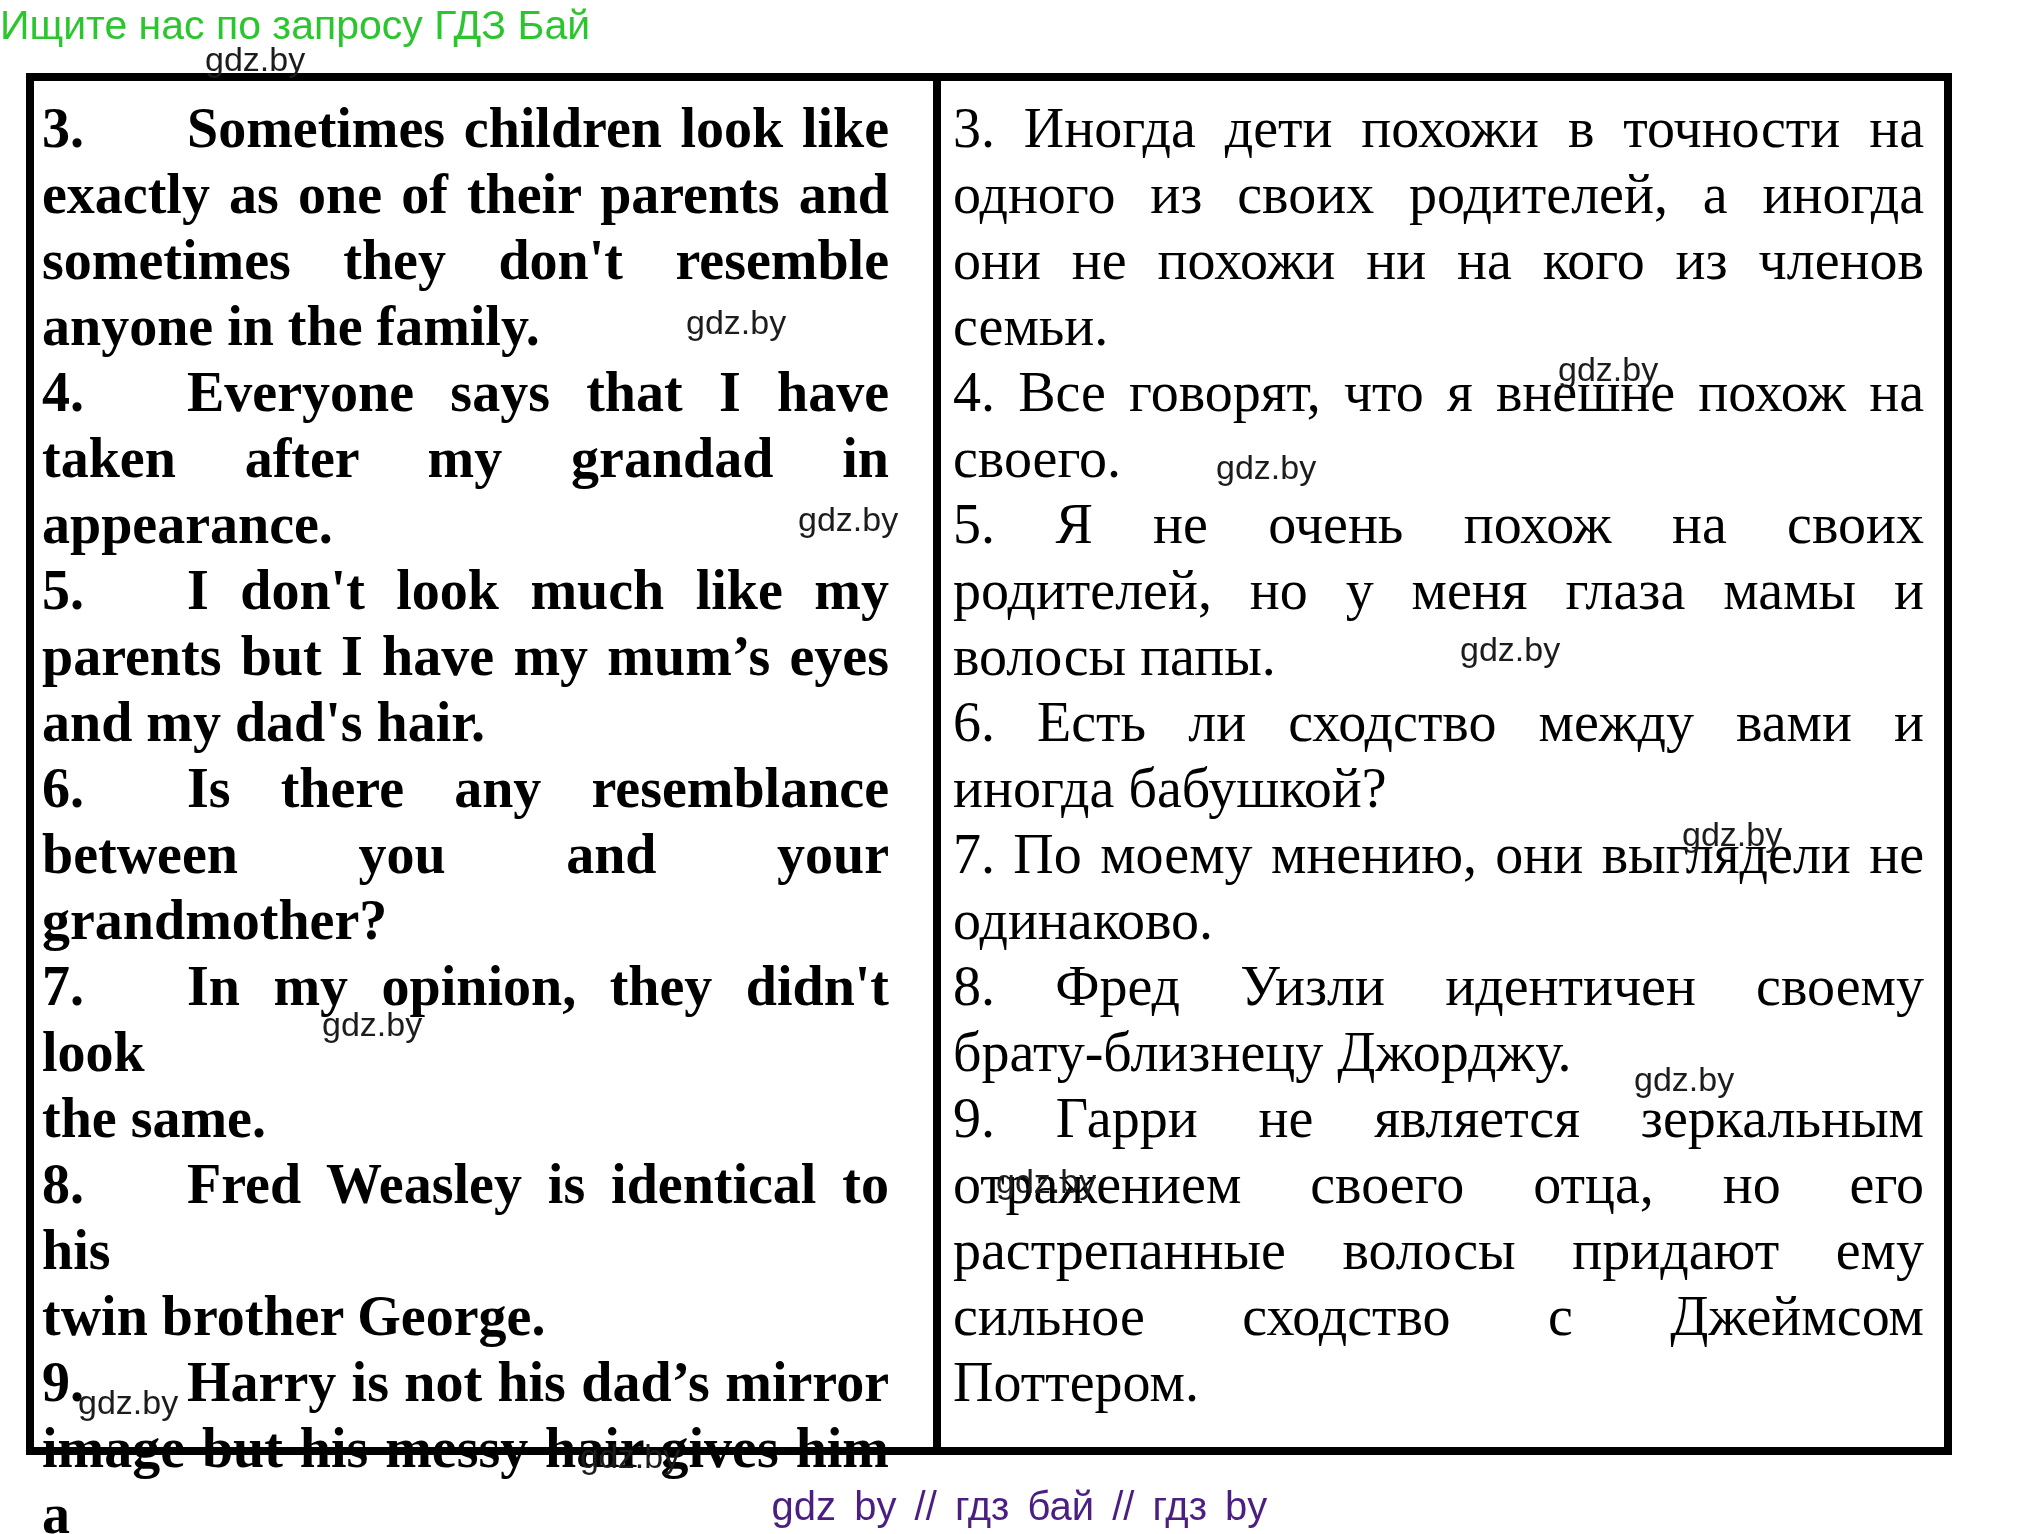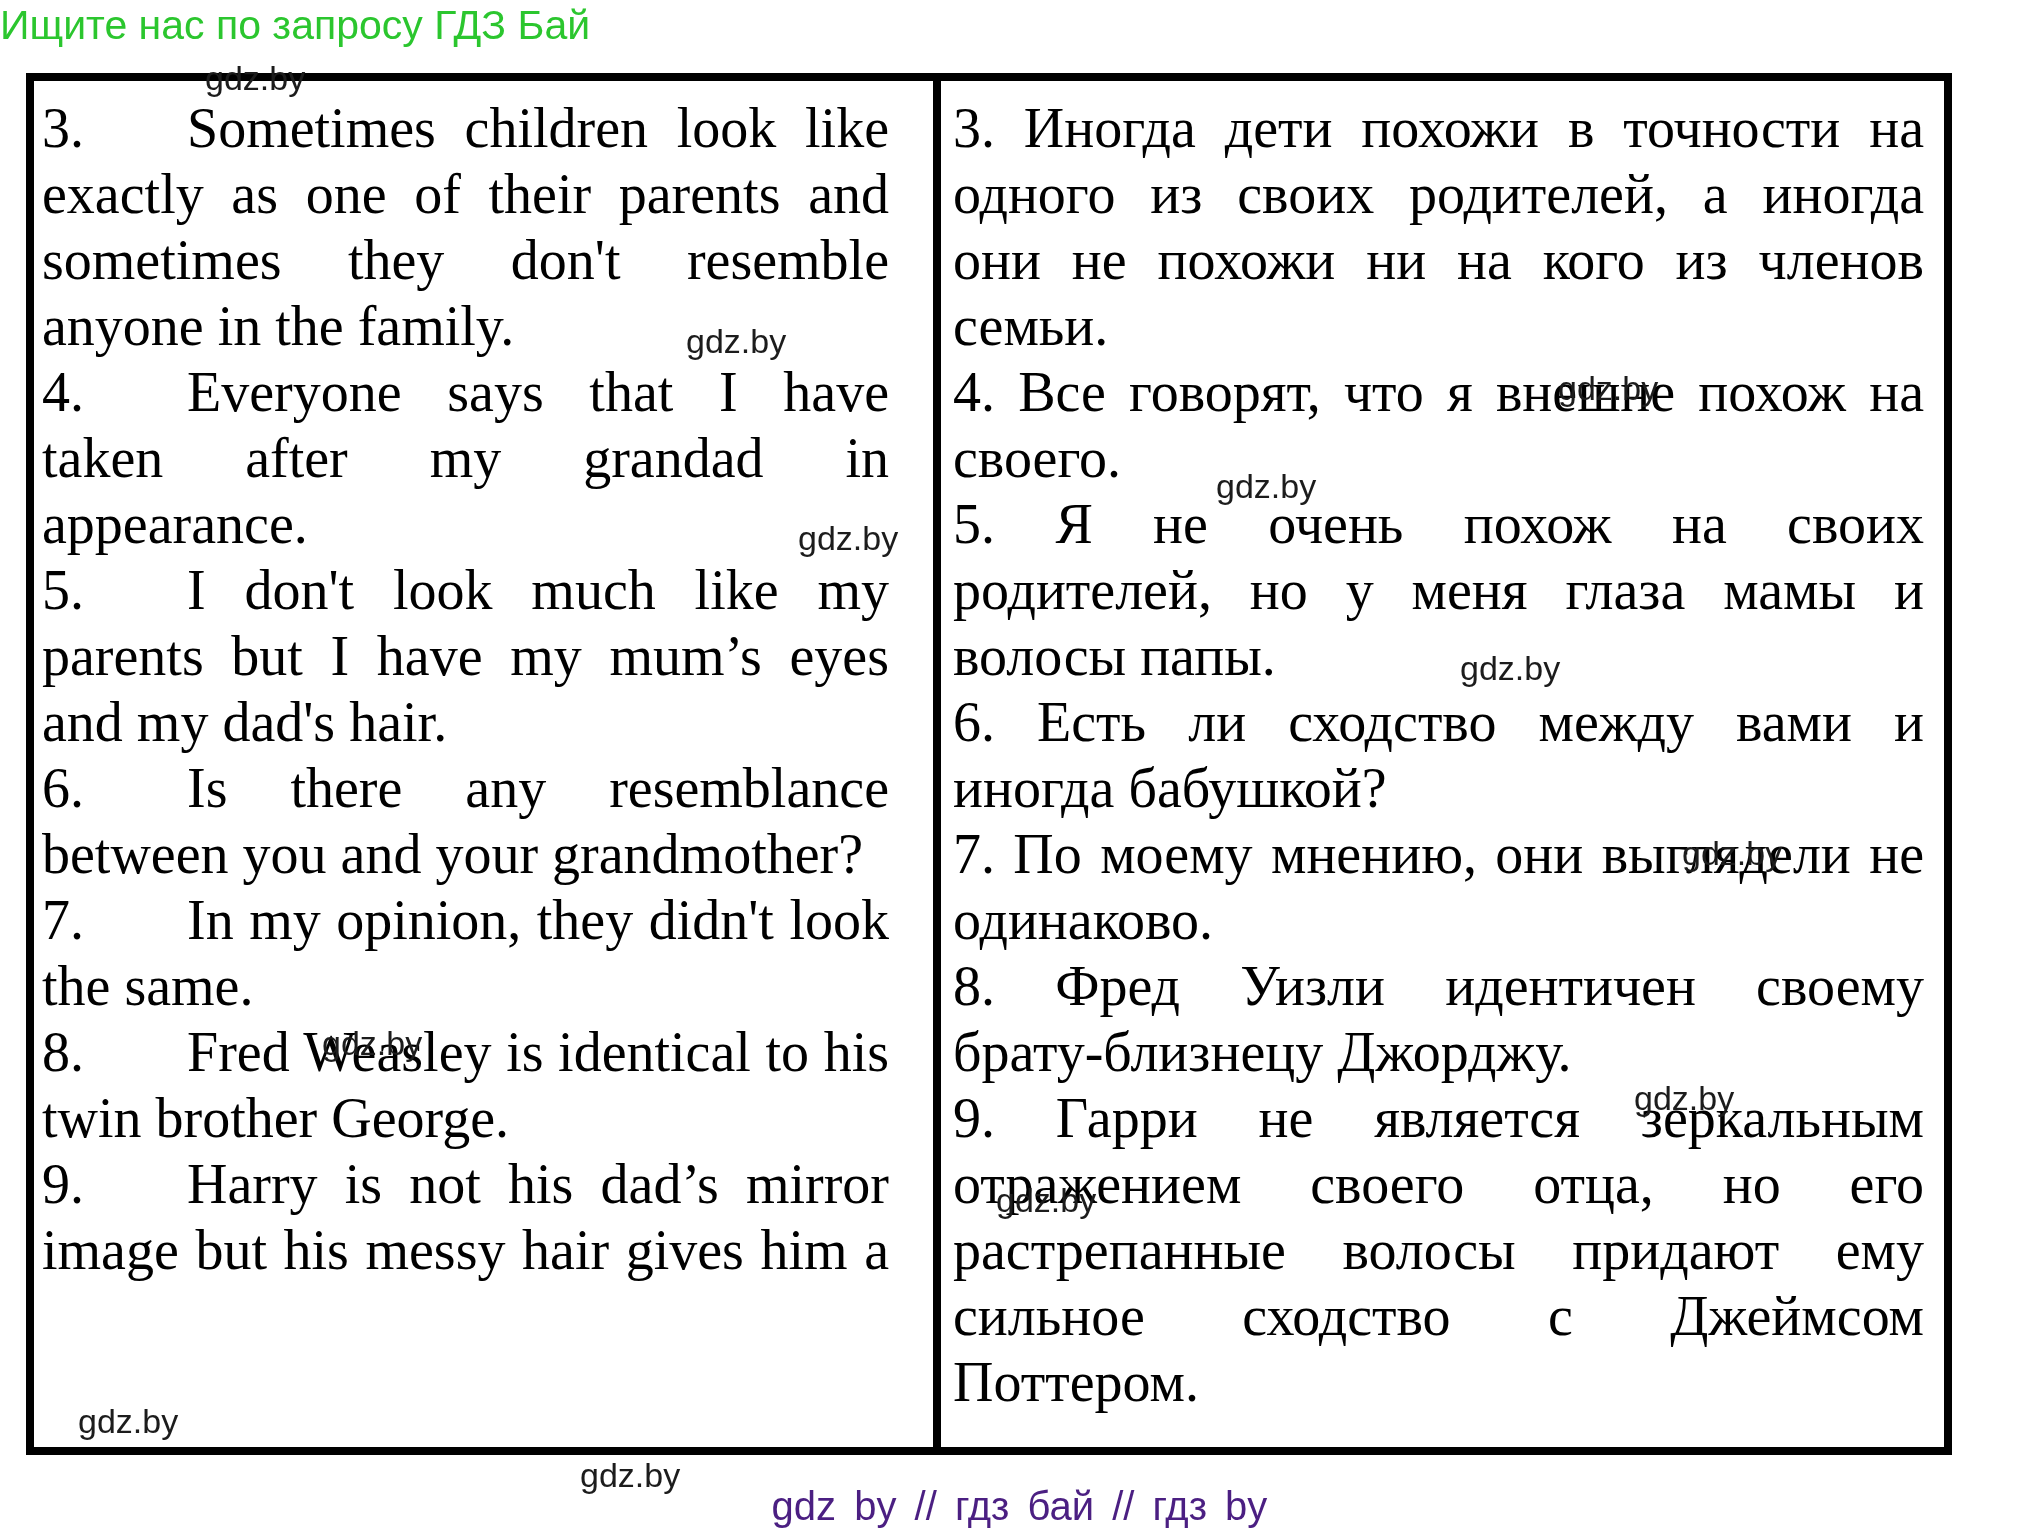--- a/index.html
+++ b/index.html
@@ -10,29 +10,29 @@
   .promo{
     position:absolute;top:2px;left:0;right:0;
     font-family:"Liberation Sans","DejaVu Sans",sans-serif;
     font-size:41px;font-weight:400;
   }
   .doc-table{
     position:absolute;left:26px;top:73px;width:1926px;height:1382px;
     border:8px solid #000;box-sizing:border-box;display:flex;background:#fff;
   }
   .col{box-sizing:border-box;color:#000;font-size:56px;line-height:66px;}
-  .col-left{width:907px;border-right:8px solid #000;padding:14px 44px 12px 8px;}
+  .col-left{width:907px;border-right:8px solid #000;padding:14px 44px 12px 8px;font-weight:bold;}
   .col-right{flex:1;padding:14px 20px 16px 12px;}
   .line{text-align:justify;text-align-last:justify;}
   .line.final{text-align-last:left;}
   .num{display:inline-block;width:145px;}
   .wm{
     position:absolute;z-index:5;
     font-family:"Liberation Sans","DejaVu Sans",sans-serif;
-    font-size:34px;color:#1c1c1c;white-space:nowrap;margin-top:19px;
+    font-size:34px;color:#1c1c1c;white-space:nowrap;
   }
   .footer{
     position:absolute;top:1484px;left:0;right:0;text-align:center;
     font-family:"Liberation Sans","DejaVu Sans",sans-serif;
     font-size:40px;word-spacing:7px;
   }
 </style>
 </head>
 <body>
 

